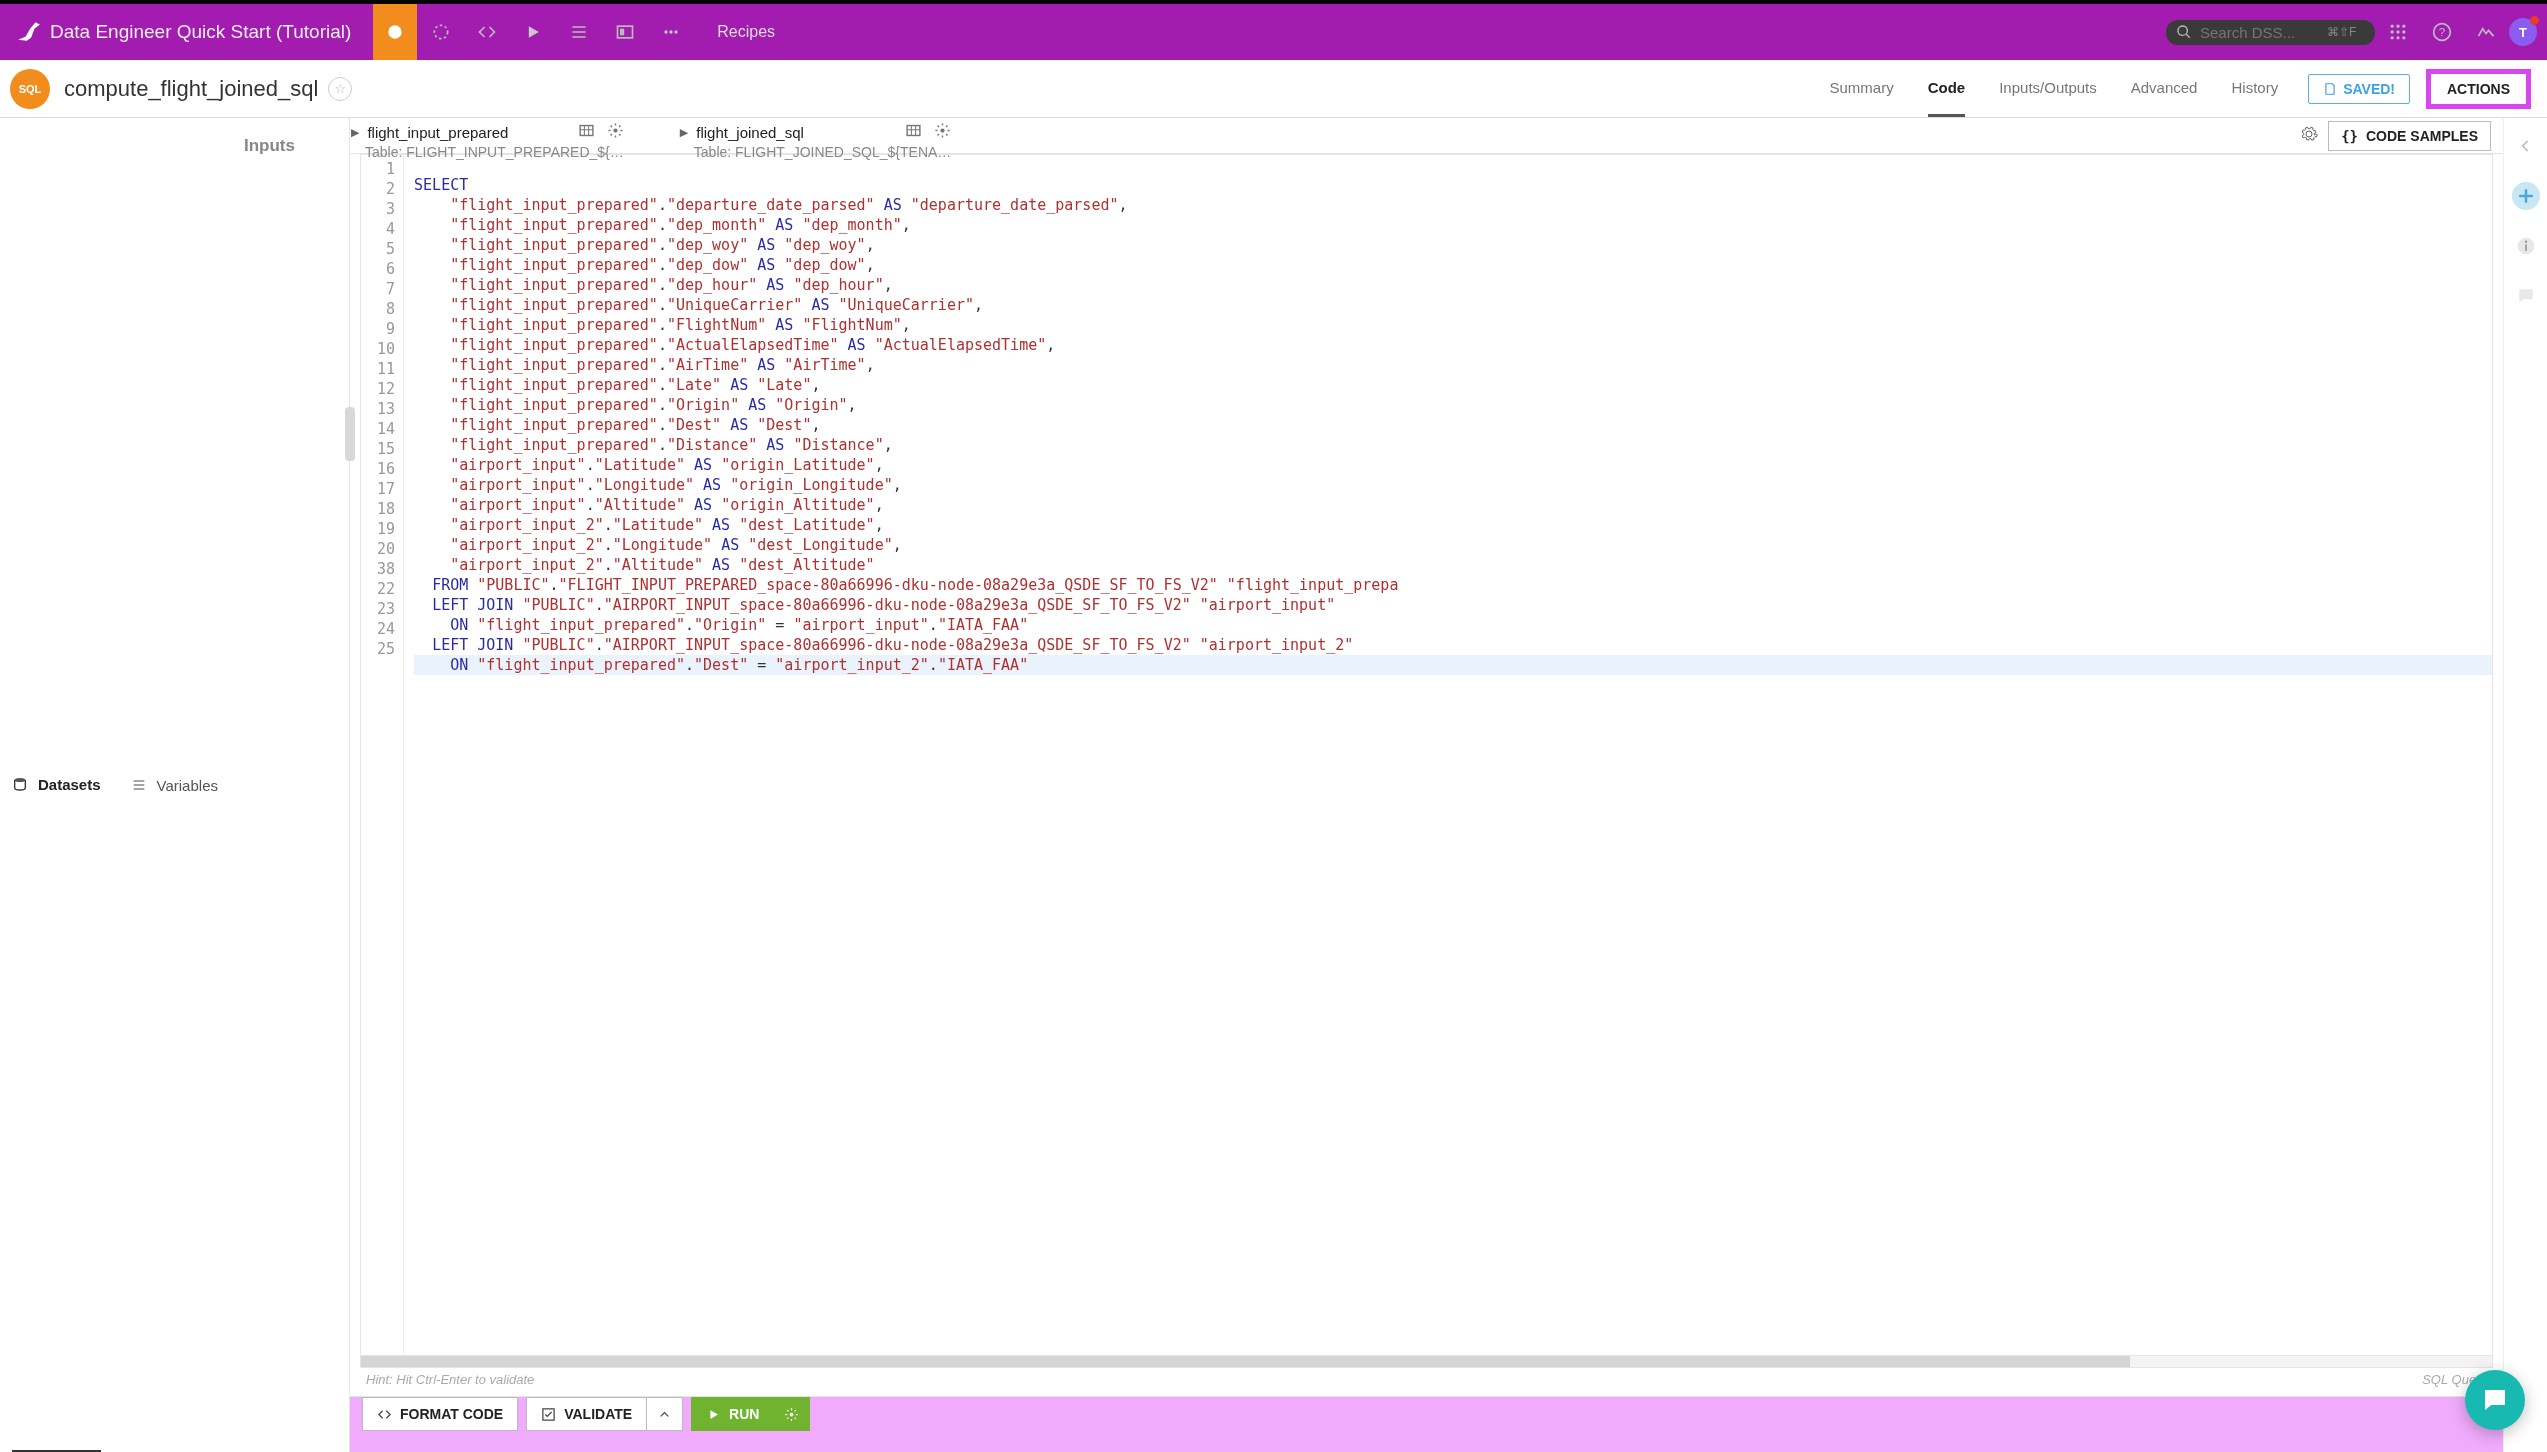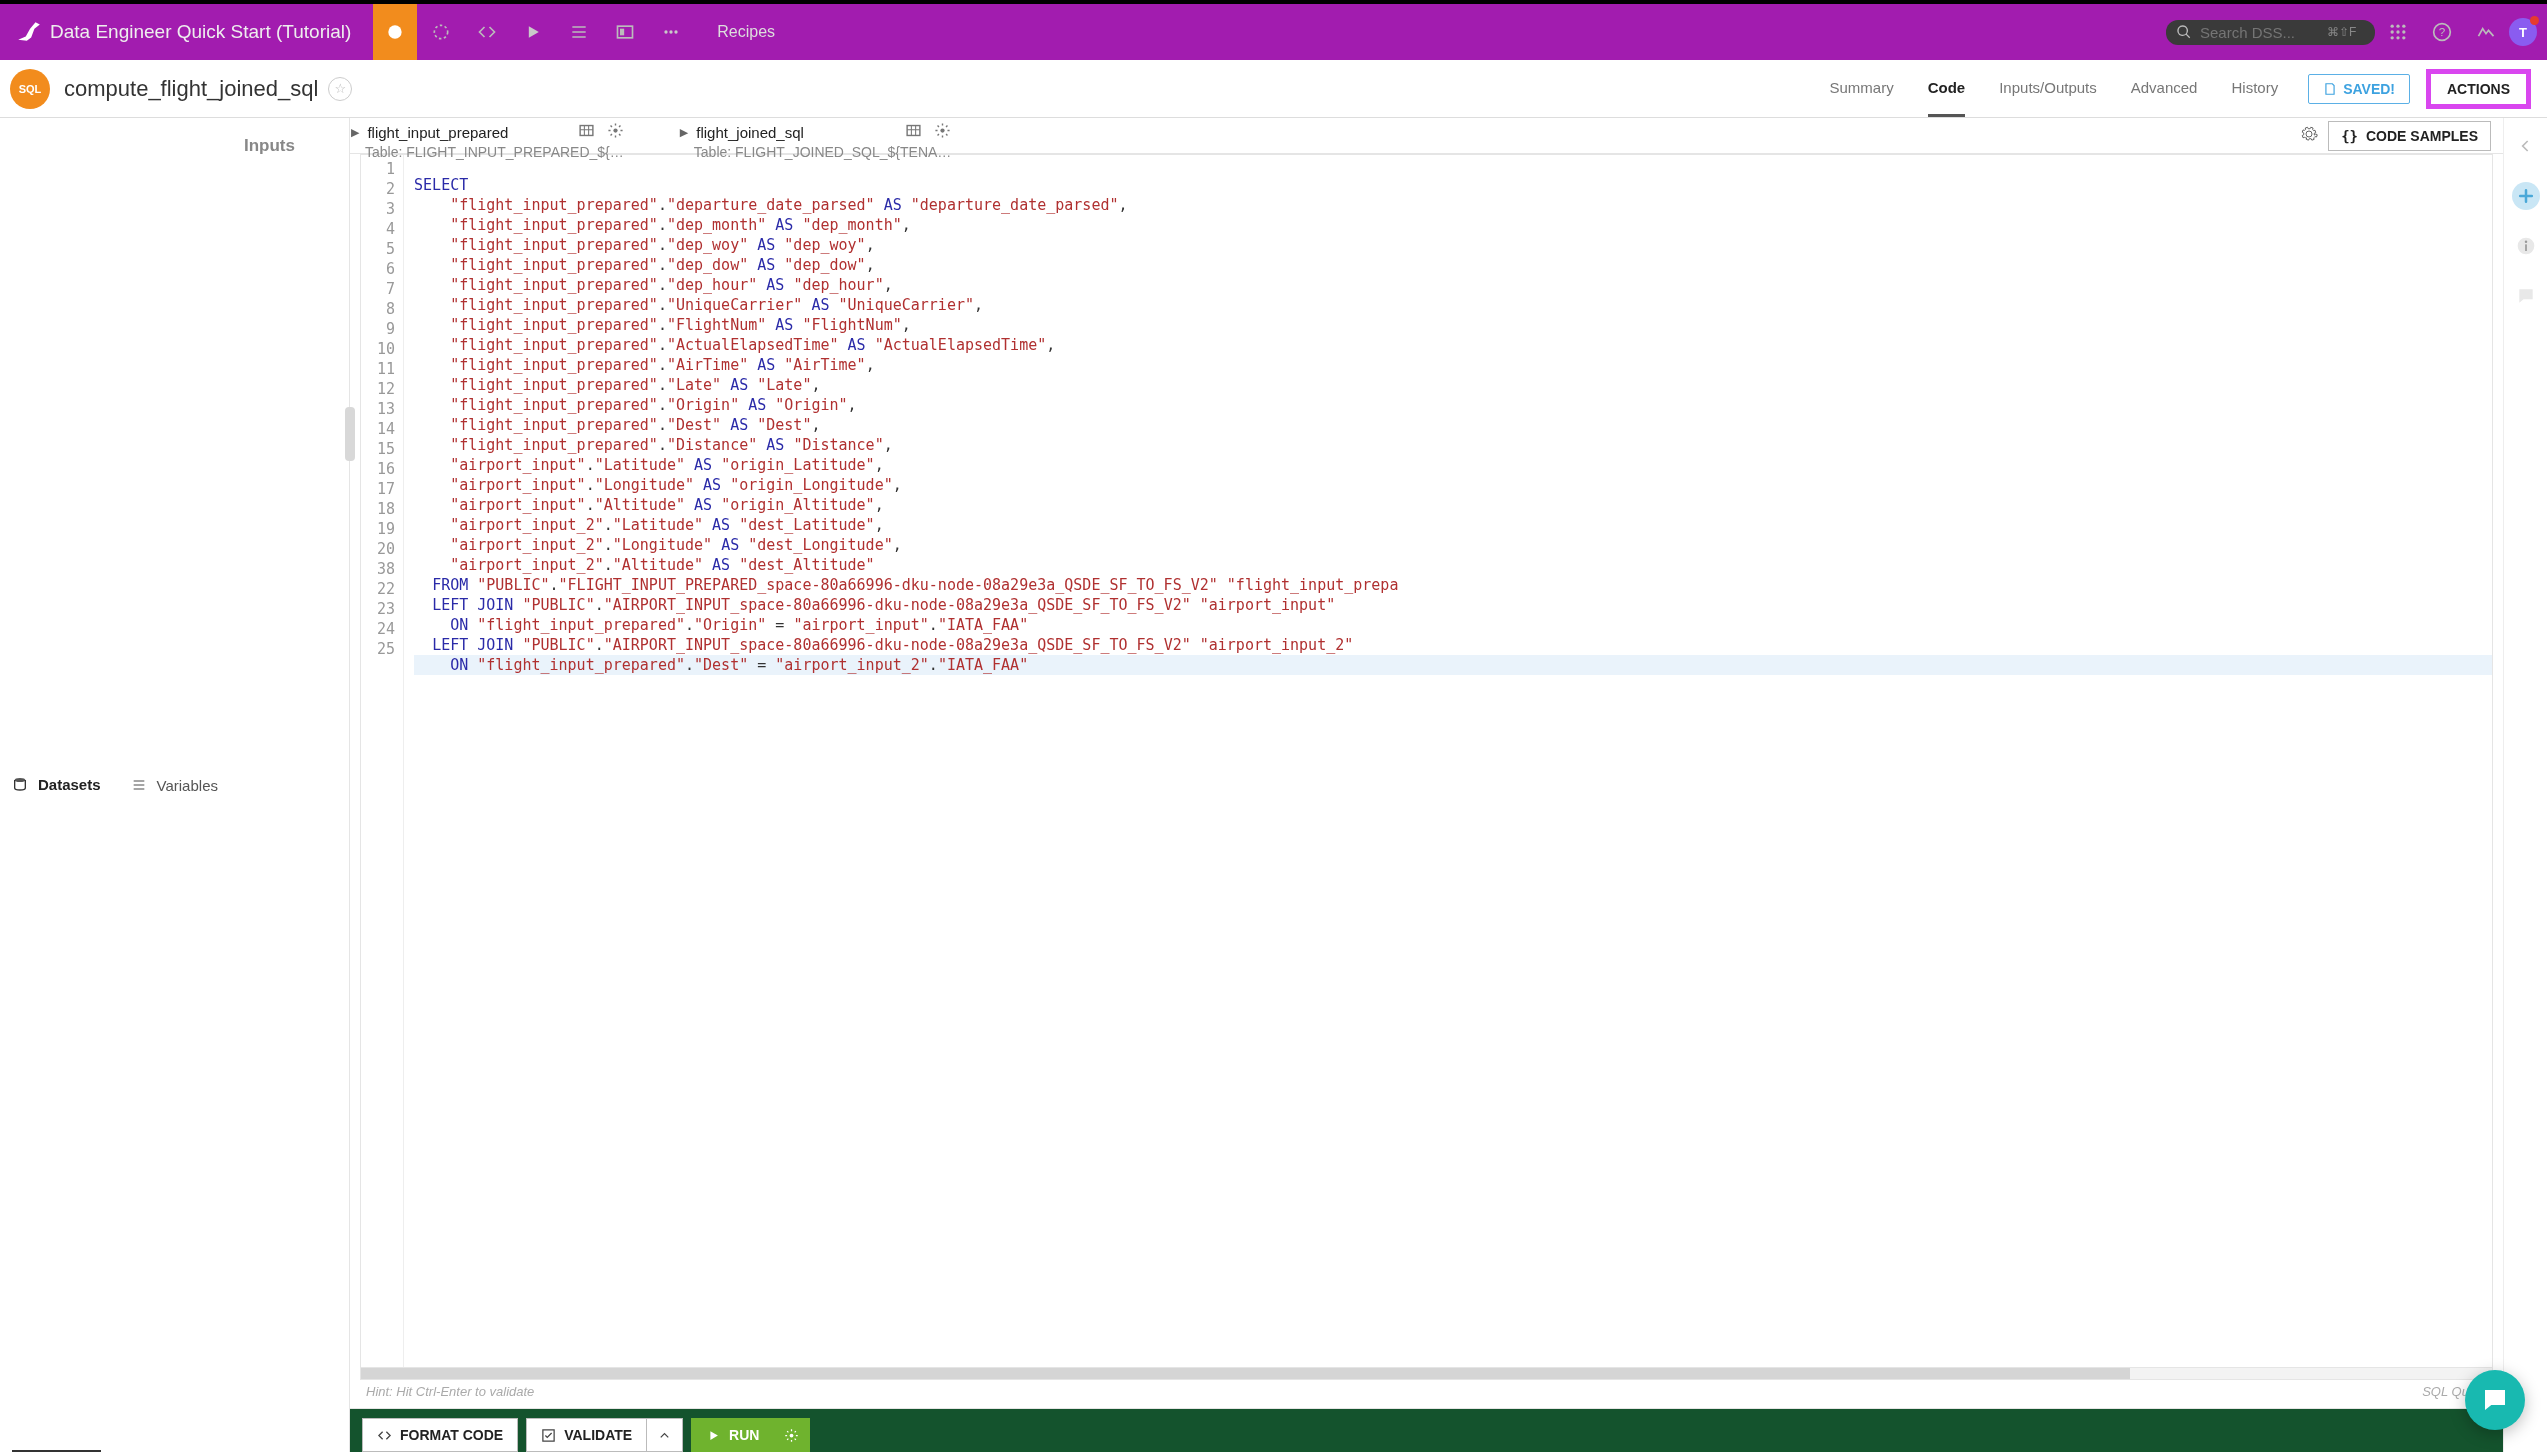--- a/index.html
+++ b/index.html
@@ -70,21 +70,21 @@
 .code .line{height:20px;}
 .code .line.cur{background:#eaf3fb;}
 .kw{color:#2a2aa8;}
 .str{color:#b03030;}
 .op{color:#333;}
 .hint-row{height:28px;padding:4px 16px;color:#aaa;font-style:italic;font-size:13px;display:flex;justify-content:space-between;}
 .editor-scrollbar{height:12px;background:#f3f3f3;margin:0 10px;border:1px solid #e5e5e5;border-top:none;}
 .editor-scrollbar .thumb{height:100%;width:83%;background:#d5d5d5;}
 
 
-.bottombar{height:44px;border-top:1px solid #e5e5e5;display:flex;align-items:flex-end;gap:8px;padding:0 12px;background:#14532d;}
+.bottombar{height:56px;border-top:1px solid #e5e5e5;display:flex;align-items:flex-start;gap:8px;padding:0 12px;background:#f0abfc;}
 .btn{border:1px solid #bbb;background:#fff;padding:8px 14px;font-size:14px;font-weight:700;color:#222;display:flex;align-items:center;gap:8px;cursor:pointer;}
 .btn.small{padding:8px 10px;}
 .btn.green{background:#6fb32e;border-color:#6fb32e;color:#fff;}
 .btn.green svg{fill:#fff;}
 .btn svg{width:15px;height:15px;fill:#444;}
 .split{display:flex;}
 .split .btn:first-child{border-top-right-radius:0;border-bottom-right-radius:0;}
 .split .btn:last-child{border-left:none;border-top-left-radius:0;border-bottom-left-radius:0;}
 
 

